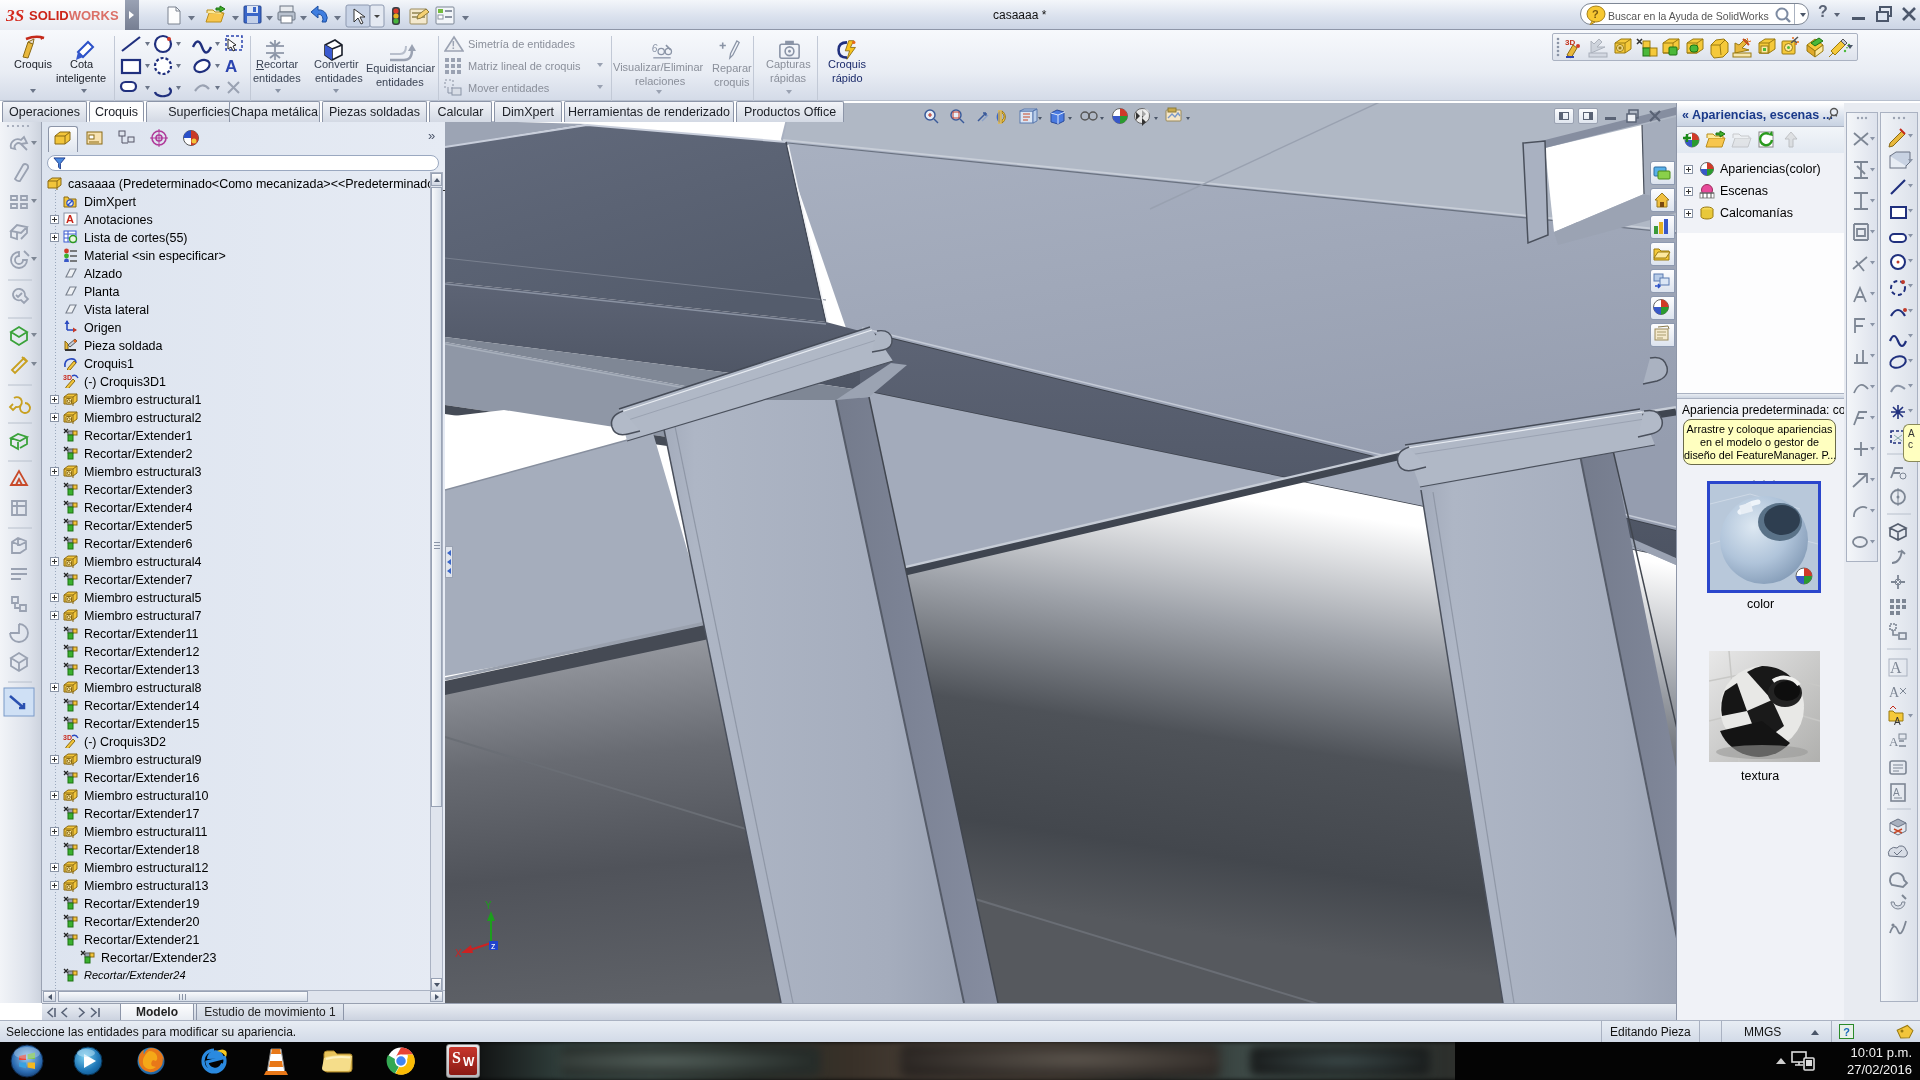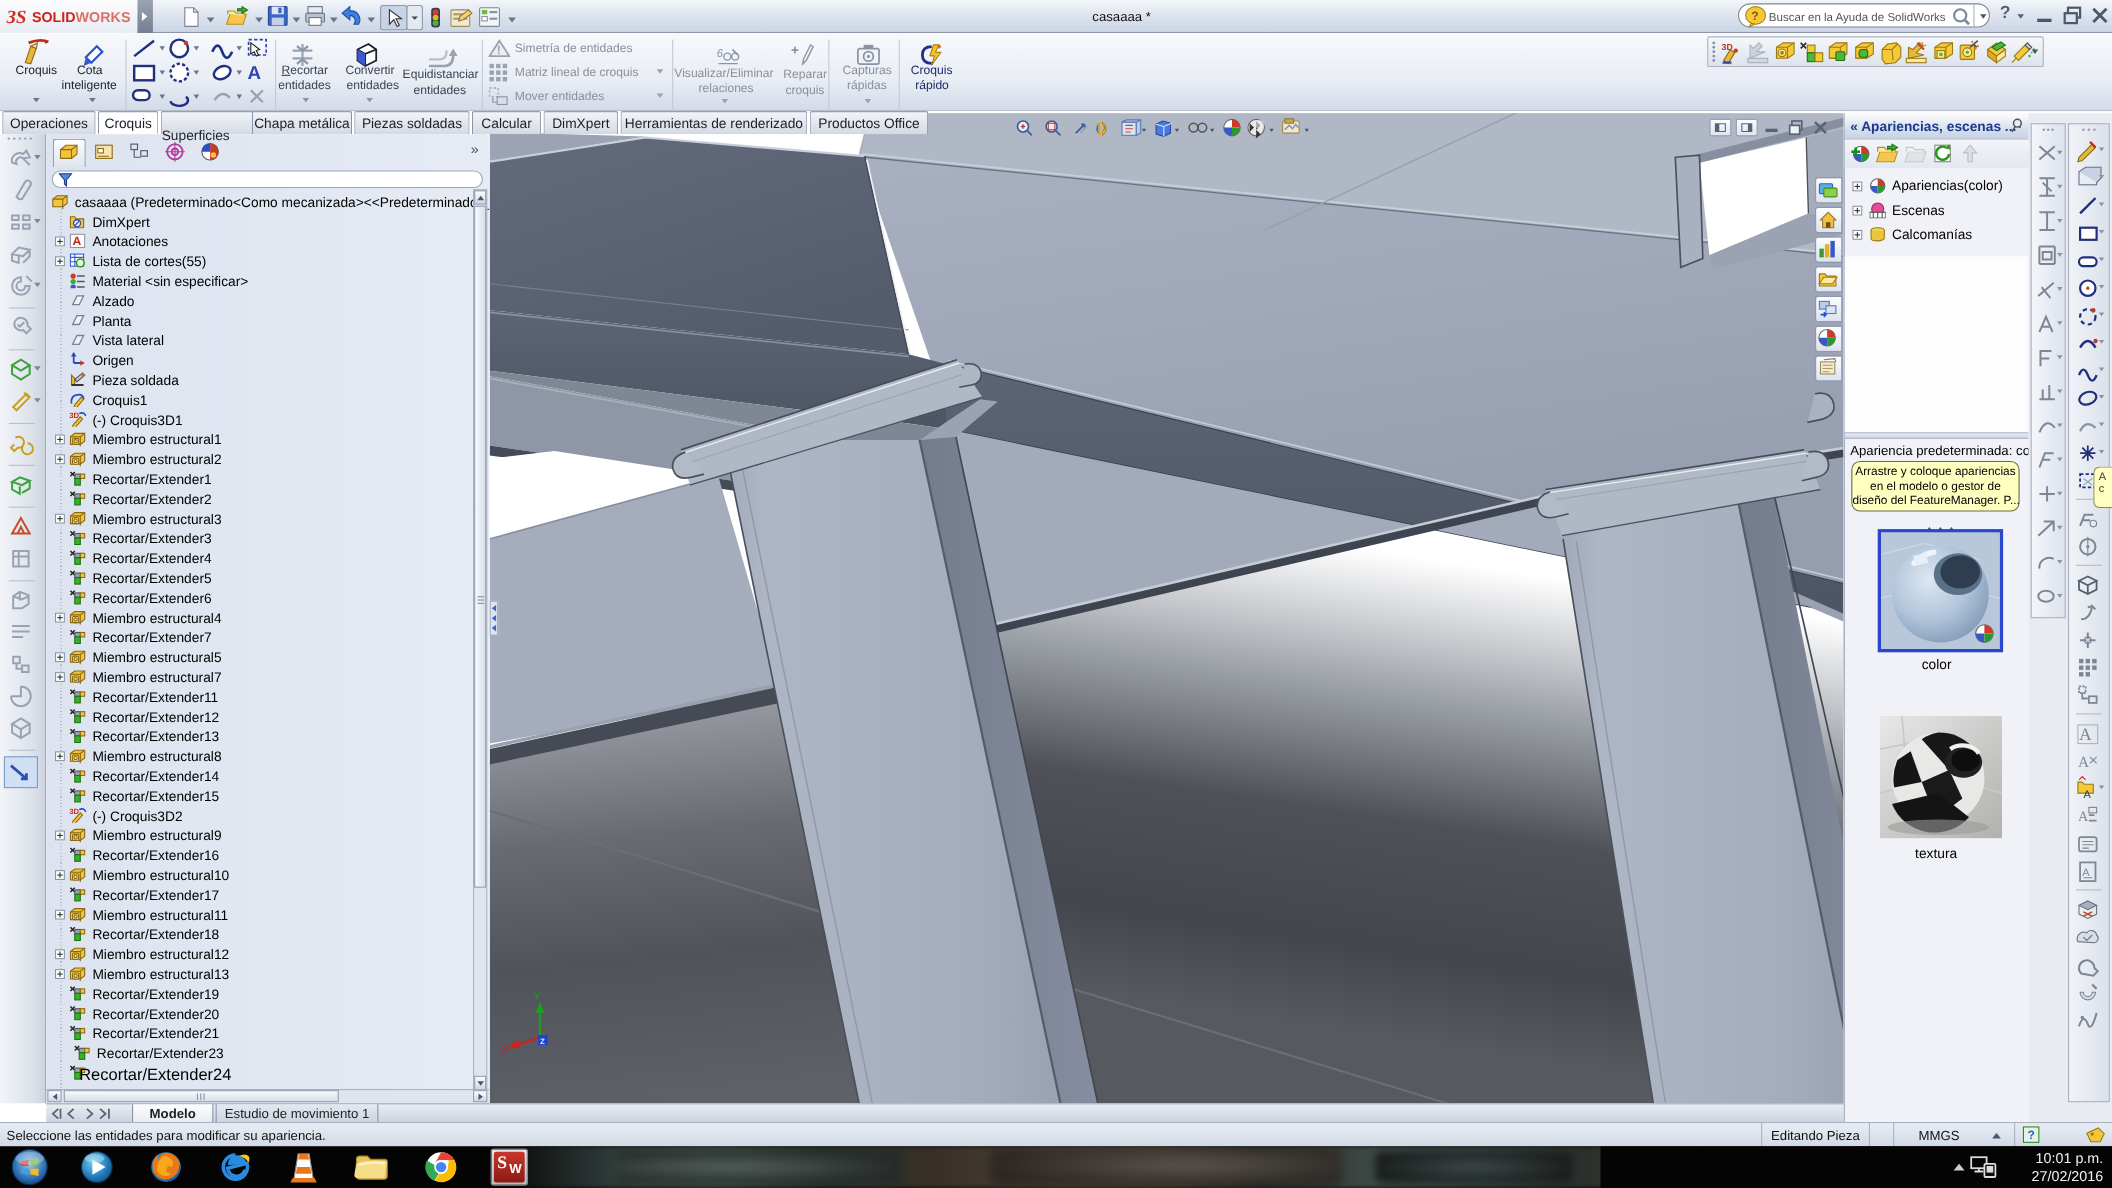--- a/index.html
+++ b/index.html
@@ -325,21 +325,21 @@
           <circle cx="16" cy="14" r="1.2"></circle>
         </g>
         <path d="M0 20 l4 -4" stroke="#9a7a10"></path>
       </g>
   </svg>
   <div class="abs" style="left:294px;top:11px;border-top:4px solid #4b5668;border-left:3.5px solid transparent;border-right:3.5px solid transparent;"></div>
 </div>
 <div class="abs" id="tabrow" style="left:0;top:101px;width:845px;height:21px;background:transparent;z-index:30;font-size:12.5px;color:#1c1f26;">
   <div class="abs" style="left:2px;top:0;width:85px;height:21px;background:linear-gradient(#f2f4f8,#d3d9e4);border:1px solid #8c95a8;border-bottom:none;border-radius:2px 2px 0 0;text-align:center;padding-top:3px;">Operaciones</div>
   <div class="abs" style="left:89px;top:0;width:55px;height:21px;background:#fefefe;border:1px solid #8c95a8;border-bottom:1px solid #fefefe;border-radius:2px 2px 0 0;text-align:center;padding-top:3px;z-index:2;">Croquis</div>
-  <div class="abs" style="left:146px;top:0;width:85px;height:21px;background:linear-gradient(#f2f4f8,#d3d9e4);border:1px solid #8c95a8;border-bottom:none;border-radius:2px 2px 0 0;text-align:left;padding-top:14px;">Superficies</div>
+  <div class="abs" style="left:146px;top:0;width:85px;height:21px;background:linear-gradient(#f2f4f8,#d3d9e4);border:1px solid #8c95a8;border-bottom:none;border-radius:2px 2px 0 0;text-align:right;padding-top:3px;">Superficies</div>
   <div class="abs" style="left:229px;top:0;width:91px;height:21px;background:linear-gradient(#f2f4f8,#d3d9e4);border:1px solid #8c95a8;border-bottom:none;border-radius:2px 2px 0 0;text-align:center;padding-top:3px;">Chapa metálica</div>
   <div class="abs" style="left:322px;top:0;width:105px;height:21px;background:linear-gradient(#f2f4f8,#d3d9e4);border:1px solid #8c95a8;border-bottom:none;border-radius:2px 2px 0 0;text-align:center;padding-top:3px;">Piezas soldadas</div>
   <div class="abs" style="left:429px;top:0;width:63px;height:21px;background:linear-gradient(#f2f4f8,#d3d9e4);border:1px solid #8c95a8;border-bottom:none;border-radius:2px 2px 0 0;text-align:center;padding-top:3px;">Calcular</div>
   <div class="abs" style="left:494px;top:0;width:68px;height:21px;background:linear-gradient(#f2f4f8,#d3d9e4);border:1px solid #8c95a8;border-bottom:none;border-radius:2px 2px 0 0;text-align:center;padding-top:3px;">DimXpert</div>
   <div class="abs" style="left:564px;top:0;width:170px;height:21px;background:linear-gradient(#f2f4f8,#d3d9e4);border:1px solid #8c95a8;border-bottom:none;border-radius:2px 2px 0 0;text-align:center;padding-top:3px;">Herramientas de renderizado</div>
   <div class="abs" style="left:736px;top:0;width:108px;height:21px;background:linear-gradient(#f2f4f8,#d3d9e4);border:1px solid #8c95a8;border-bottom:none;border-radius:2px 2px 0 0;text-align:center;padding-top:3px;">Productos Office</div>
 </div>
 
 <div class="abs" id="leftstrip" style="left:0;top:122px;width:42px;height:881px;background:linear-gradient(90deg,#f2f4f8,#dde2eb 70%,#cdd3de);border-right:1px solid #9aa2b2;">
 <svg width="40" height="620" viewBox="0 0 40 620">
@@ -869,37 +869,37 @@
     </div>
 <div class="abs" style="left:0;top:809px;width:400px;height:18px;">
       <div class="abs" style="left:21px;top:1px;"><svg width="15" height="14" viewBox="0 0 15 14">
           <path d="M1 1 l4 4 M5 1 l-4 4" stroke="#222" stroke-width="1.3"></path>
           <rect x="5" y="3" width="5" height="4" fill="#9aa2b2" stroke="#555"></rect>
           <rect x="10" y="3" width="4" height="4" fill="#f2c53a" stroke="#8a6a14"></rect>
           <rect x="5" y="7" width="5" height="6" fill="#3ab02e" stroke="#1d7212"></rect>
         </svg></div>
       <div class="abs txt" style="left:42px;top:2px;font-size:12.5px;color:#000;">Recortar/Extender21</div>
     </div>
-<div class="abs" style="left:4px;top:827px;width:400px;height:18px;">
+<div class="abs" style="left:17px;top:827px;width:400px;height:18px;">
       <div class="abs" style="left:21px;top:1px;"><svg width="15" height="14" viewBox="0 0 15 14">
           <path d="M1 1 l4 4 M5 1 l-4 4" stroke="#222" stroke-width="1.3"></path>
           <rect x="5" y="3" width="5" height="4" fill="#9aa2b2" stroke="#555"></rect>
           <rect x="10" y="3" width="4" height="4" fill="#f2c53a" stroke="#8a6a14"></rect>
           <rect x="5" y="7" width="5" height="6" fill="#3ab02e" stroke="#1d7212"></rect>
         </svg></div>
       <div class="abs txt" style="left:42px;top:2px;font-size:12.5px;color:#000;">Recortar/Extender23</div>
     </div>
 <div class="abs" style="left:0;top:845px;width:400px;height:18px;">
       <div class="abs" style="left:21px;top:1px;"><svg width="15" height="14" viewBox="0 0 15 14">
           <path d="M1 1 l4 4 M5 1 l-4 4" stroke="#222" stroke-width="1.3"></path>
           <rect x="5" y="3" width="5" height="4" fill="#9aa2b2" stroke="#555"></rect>
           <rect x="10" y="3" width="4" height="4" fill="#f2c53a" stroke="#8a6a14"></rect>
           <rect x="5" y="7" width="5" height="6" fill="#3ab02e" stroke="#1d7212"></rect>
         </svg></div>
-      <div class="abs txt" style="left:30px;top:2px;font-size:15px;color:#000;">Recortar/Extender24</div>
+      <div class="abs txt" style="left:42px;top:2px;font-size:11px;color:#000;font-style:italic;">Recortar/Extender24</div>
     </div>
 <div class="abs" style="left:388px;top:50px;width:13px;height:818px;background:#dfe4ed;border:1px solid #aab2c2;">
 <div class="abs" style="left:0px;top:0px;width:11px;height:13px;background:linear-gradient(#fdfdfe,#cfd6e2);border:1px solid #98a2b4;">
         <div class="abs" style="left:2px;top:4px;border-bottom:4px solid #4a5568;border-left:3.5px solid transparent;border-right:3.5px solid transparent;"></div>
       </div>
 <div class="abs" style="left:0px;top:805px;width:11px;height:13px;background:linear-gradient(#fdfdfe,#cfd6e2);border:1px solid #98a2b4;">
         <div class="abs" style="left:2px;top:4px;border-top:4px solid #4a5568;border-left:3.5px solid transparent;border-right:3.5px solid transparent;"></div>
       </div>
 <div class="abs" style="left:0px;top:14px;width:11px;height:620px;background:linear-gradient(90deg,#f8fafc,#d8dfe9);border:1px solid #98a2b4;">
         <div class="abs" style="left:2px;top:354px;width:6px;height:1px;background:#8a94a6;box-shadow:0 3px #8a94a6,0 6px #8a94a6"></div>

